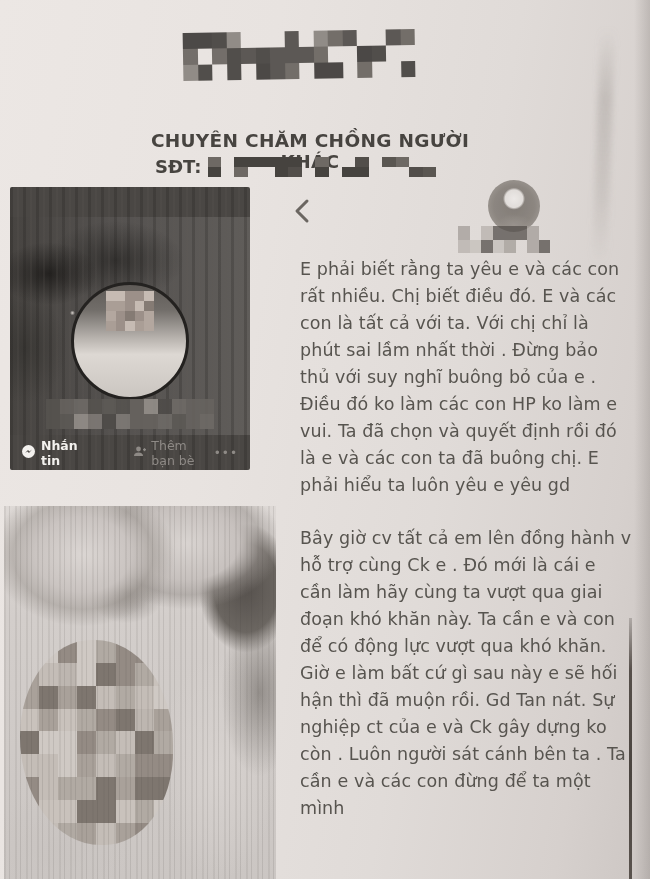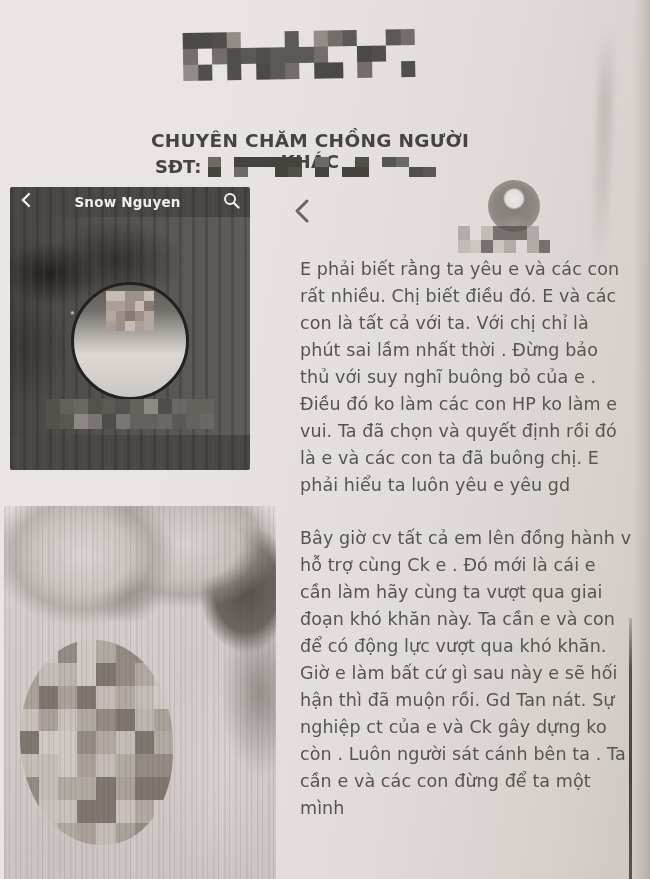--- a/index.html
+++ b/index.html
@@ -189,34 +189,20 @@
         <div style="background: transparent;"></div>
         <div style="background: transparent;"></div>
         <div style="background: rgb(82, 78, 74);"></div>
         <div style="background: rgb(90, 86, 81);"></div>
         <div style="background: transparent;"></div>
       </span>
   </div>
 
   <div class="profile-card">
     <div class="profile-cover"></div>
-    <div class="profile-topbar">
-      <span>
-        <svg width="12" height="16" viewBox="0 0 12 16">
-            <polyline points="9,2 3,8 9,14" fill="none" stroke="#f1efec" stroke-width="2.4" stroke-linecap="round"></polyline>
-          </svg>
-      </span>
-      <span class="profile-title">Snow Nguyen</span>
-      <span>
-        <svg width="17" height="17" viewBox="0 0 17 17">
-            <circle cx="7" cy="7" r="5" fill="none" stroke="#f1efec" stroke-width="2"></circle>
-            <line x1="11" y1="11" x2="15.5" y2="15.5" stroke="#f1efec" stroke-width="2.2" stroke-linecap="round"></line>
-          </svg>
-      </span>
-    </div>
     <div class="profile-avatar">
       <div class="face-pixels" data-mosaic="{&quot;cols&quot;:5,&quot;rows&quot;:4,&quot;seed&quot;:21,&quot;palette&quot;:[&quot;#b3a79f&quot;,&quot;#9c9089&quot;,&quot;#c6bbb3&quot;,&quot;#857b74&quot;,&quot;#aa9e96&quot;]}" style="display: grid; grid-template-columns: repeat(5, 1fr); grid-template-rows: repeat(4, 1fr);">
           <div style="background: rgb(198, 187, 179);"></div>
           <div style="background: rgb(198, 187, 179);"></div>
           <div style="background: rgb(156, 144, 137);"></div>
           <div style="background: rgb(156, 144, 137);"></div>
           <div style="background: rgb(198, 187, 179);"></div>
           <div style="background: rgb(170, 158, 150);"></div>
           <div style="background: rgb(170, 158, 150);"></div>
           <div style="background: rgb(156, 144, 137);"></div>
@@ -253,20 +239,43 @@
         <div style="background: rgb(127, 122, 118);"></div>
         <div style="background: rgb(79, 76, 73);"></div>
         <div style="background: rgb(127, 122, 118);"></div>
         <div style="background: rgb(103, 99, 95);"></div>
         <div style="background: rgb(103, 99, 95);"></div>
         <div style="background: rgb(110, 106, 102);"></div>
         <div style="background: rgb(93, 90, 86);"></div>
         <div style="background: rgb(103, 99, 95);"></div>
         <div style="background: rgb(110, 106, 102);"></div>
       </div>
+    <div class="profile-actions">
+      <span class="action-msg">
+        <span>
+          <svg width="13" height="13" viewBox="0 0 13 13">
+              <circle cx="6.5" cy="6.5" r="6.5" fill="#f3f1ee"></circle>
+              <path d="M3 8 L6 5 L7.5 6.5 L10 4.5 L7 8 L5.5 6.5 Z" fill="#4a4744"></path>
+            </svg>
+        </span>
+        <span>Nhắn tin</span>
+      </span>
+      <span class="action-add">
+        <span>
+          <svg width="13" height="13" viewBox="0 0 13 13">
+              <circle cx="5.5" cy="4" r="2.4" fill="#8e8a86"></circle>
+              <path d="M1 11 Q1 7.5 5.5 7.5 Q10 7.5 10 11 Z" fill="#8e8a86"></path>
+              <rect x="10" y="4" width="3" height="1.3" fill="#8e8a86"></rect>
+              <rect x="10.85" y="3.15" width="1.3" height="3" fill="#8e8a86"></rect>
+            </svg>
+        </span>
+        <span>Thêm bạn bè</span>
+      </span>
+      <span class="action-more">•••</span>
+    </div>
   </div>
 
   <span class="chat-back">
     <svg width="20" height="26" viewBox="0 0 20 26">
         <polyline points="15,3 5,13 15,23" fill="none" stroke="#6b6661" stroke-width="3" stroke-linecap="round" stroke-linejoin="round"></polyline>
       </svg>
   </span>
   <div class="chat-avatar"></div>
   <div class="chat-name-pixels" data-mosaic="{&quot;cols&quot;:8,&quot;rows&quot;:2,&quot;seed&quot;:9,&quot;palette&quot;:[&quot;#b7b1ac&quot;,&quot;#a39d98&quot;,&quot;#8d8781&quot;,&quot;#c4bfba&quot;,&quot;#544f4b&quot;,&quot;transparent&quot;]}" style="display: grid; grid-template-columns: repeat(8, 1fr); grid-template-rows: repeat(2, 1fr);">
       <div style="background: rgb(163, 157, 152);"></div>

